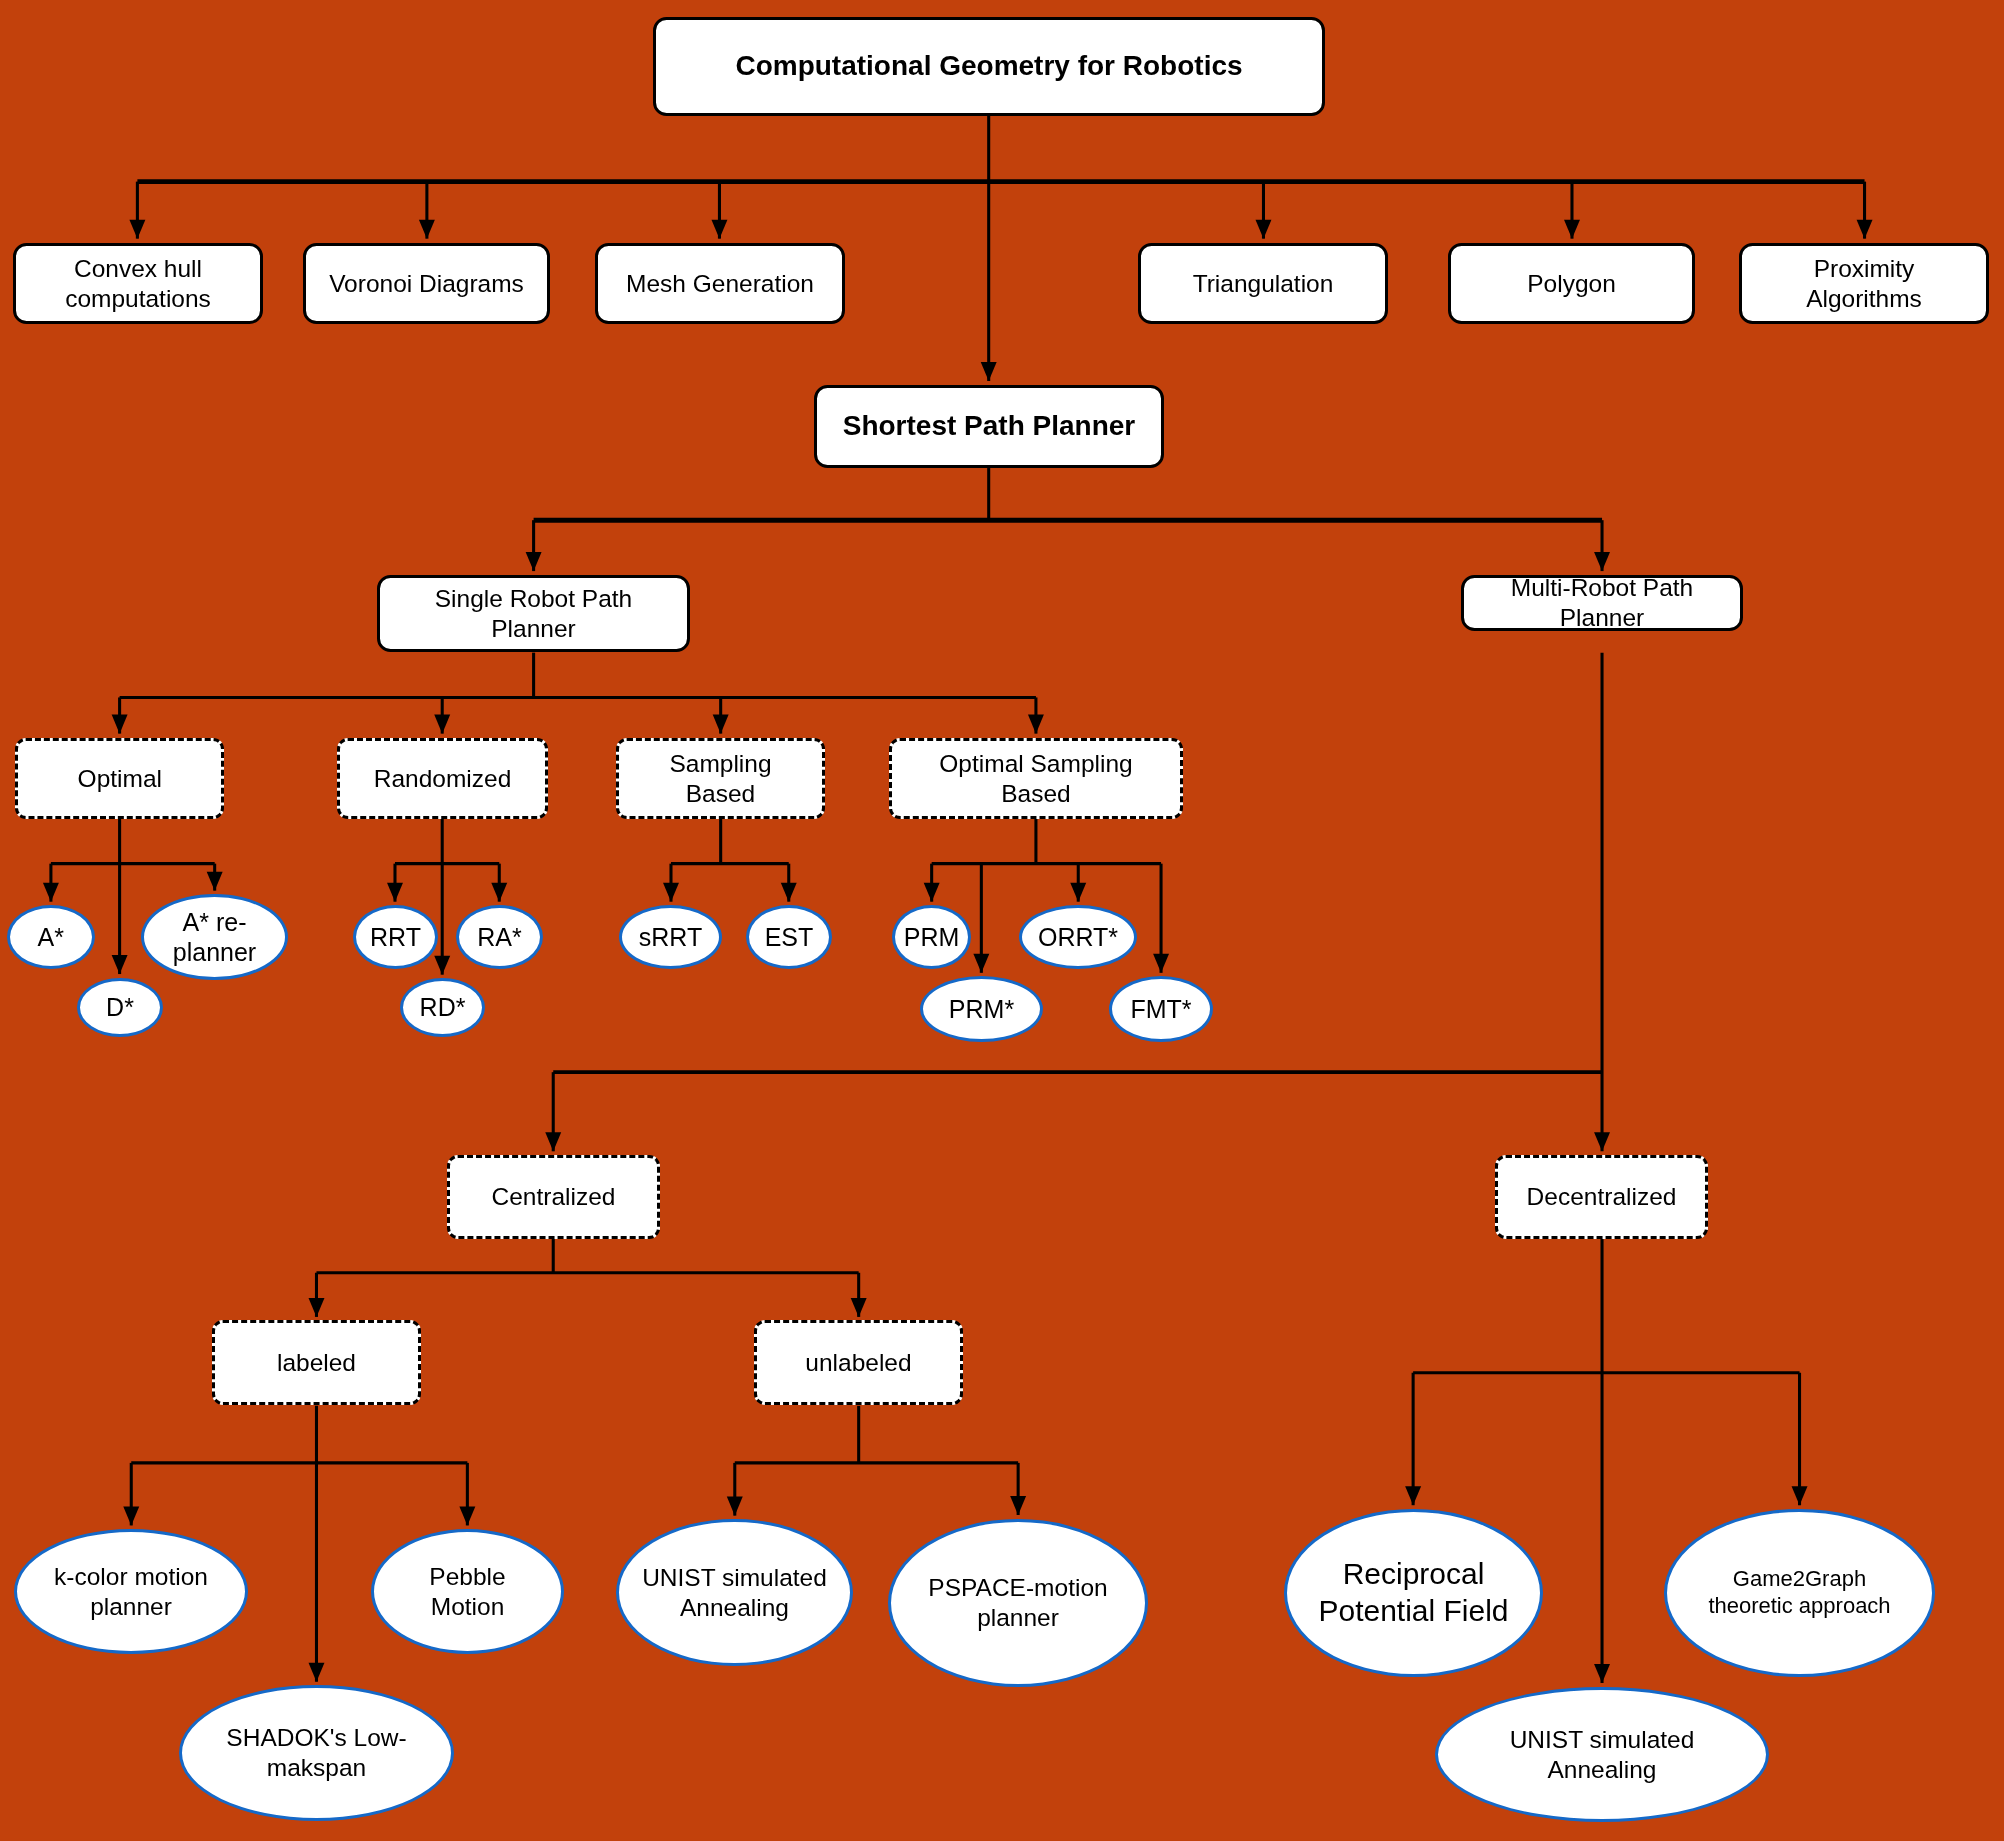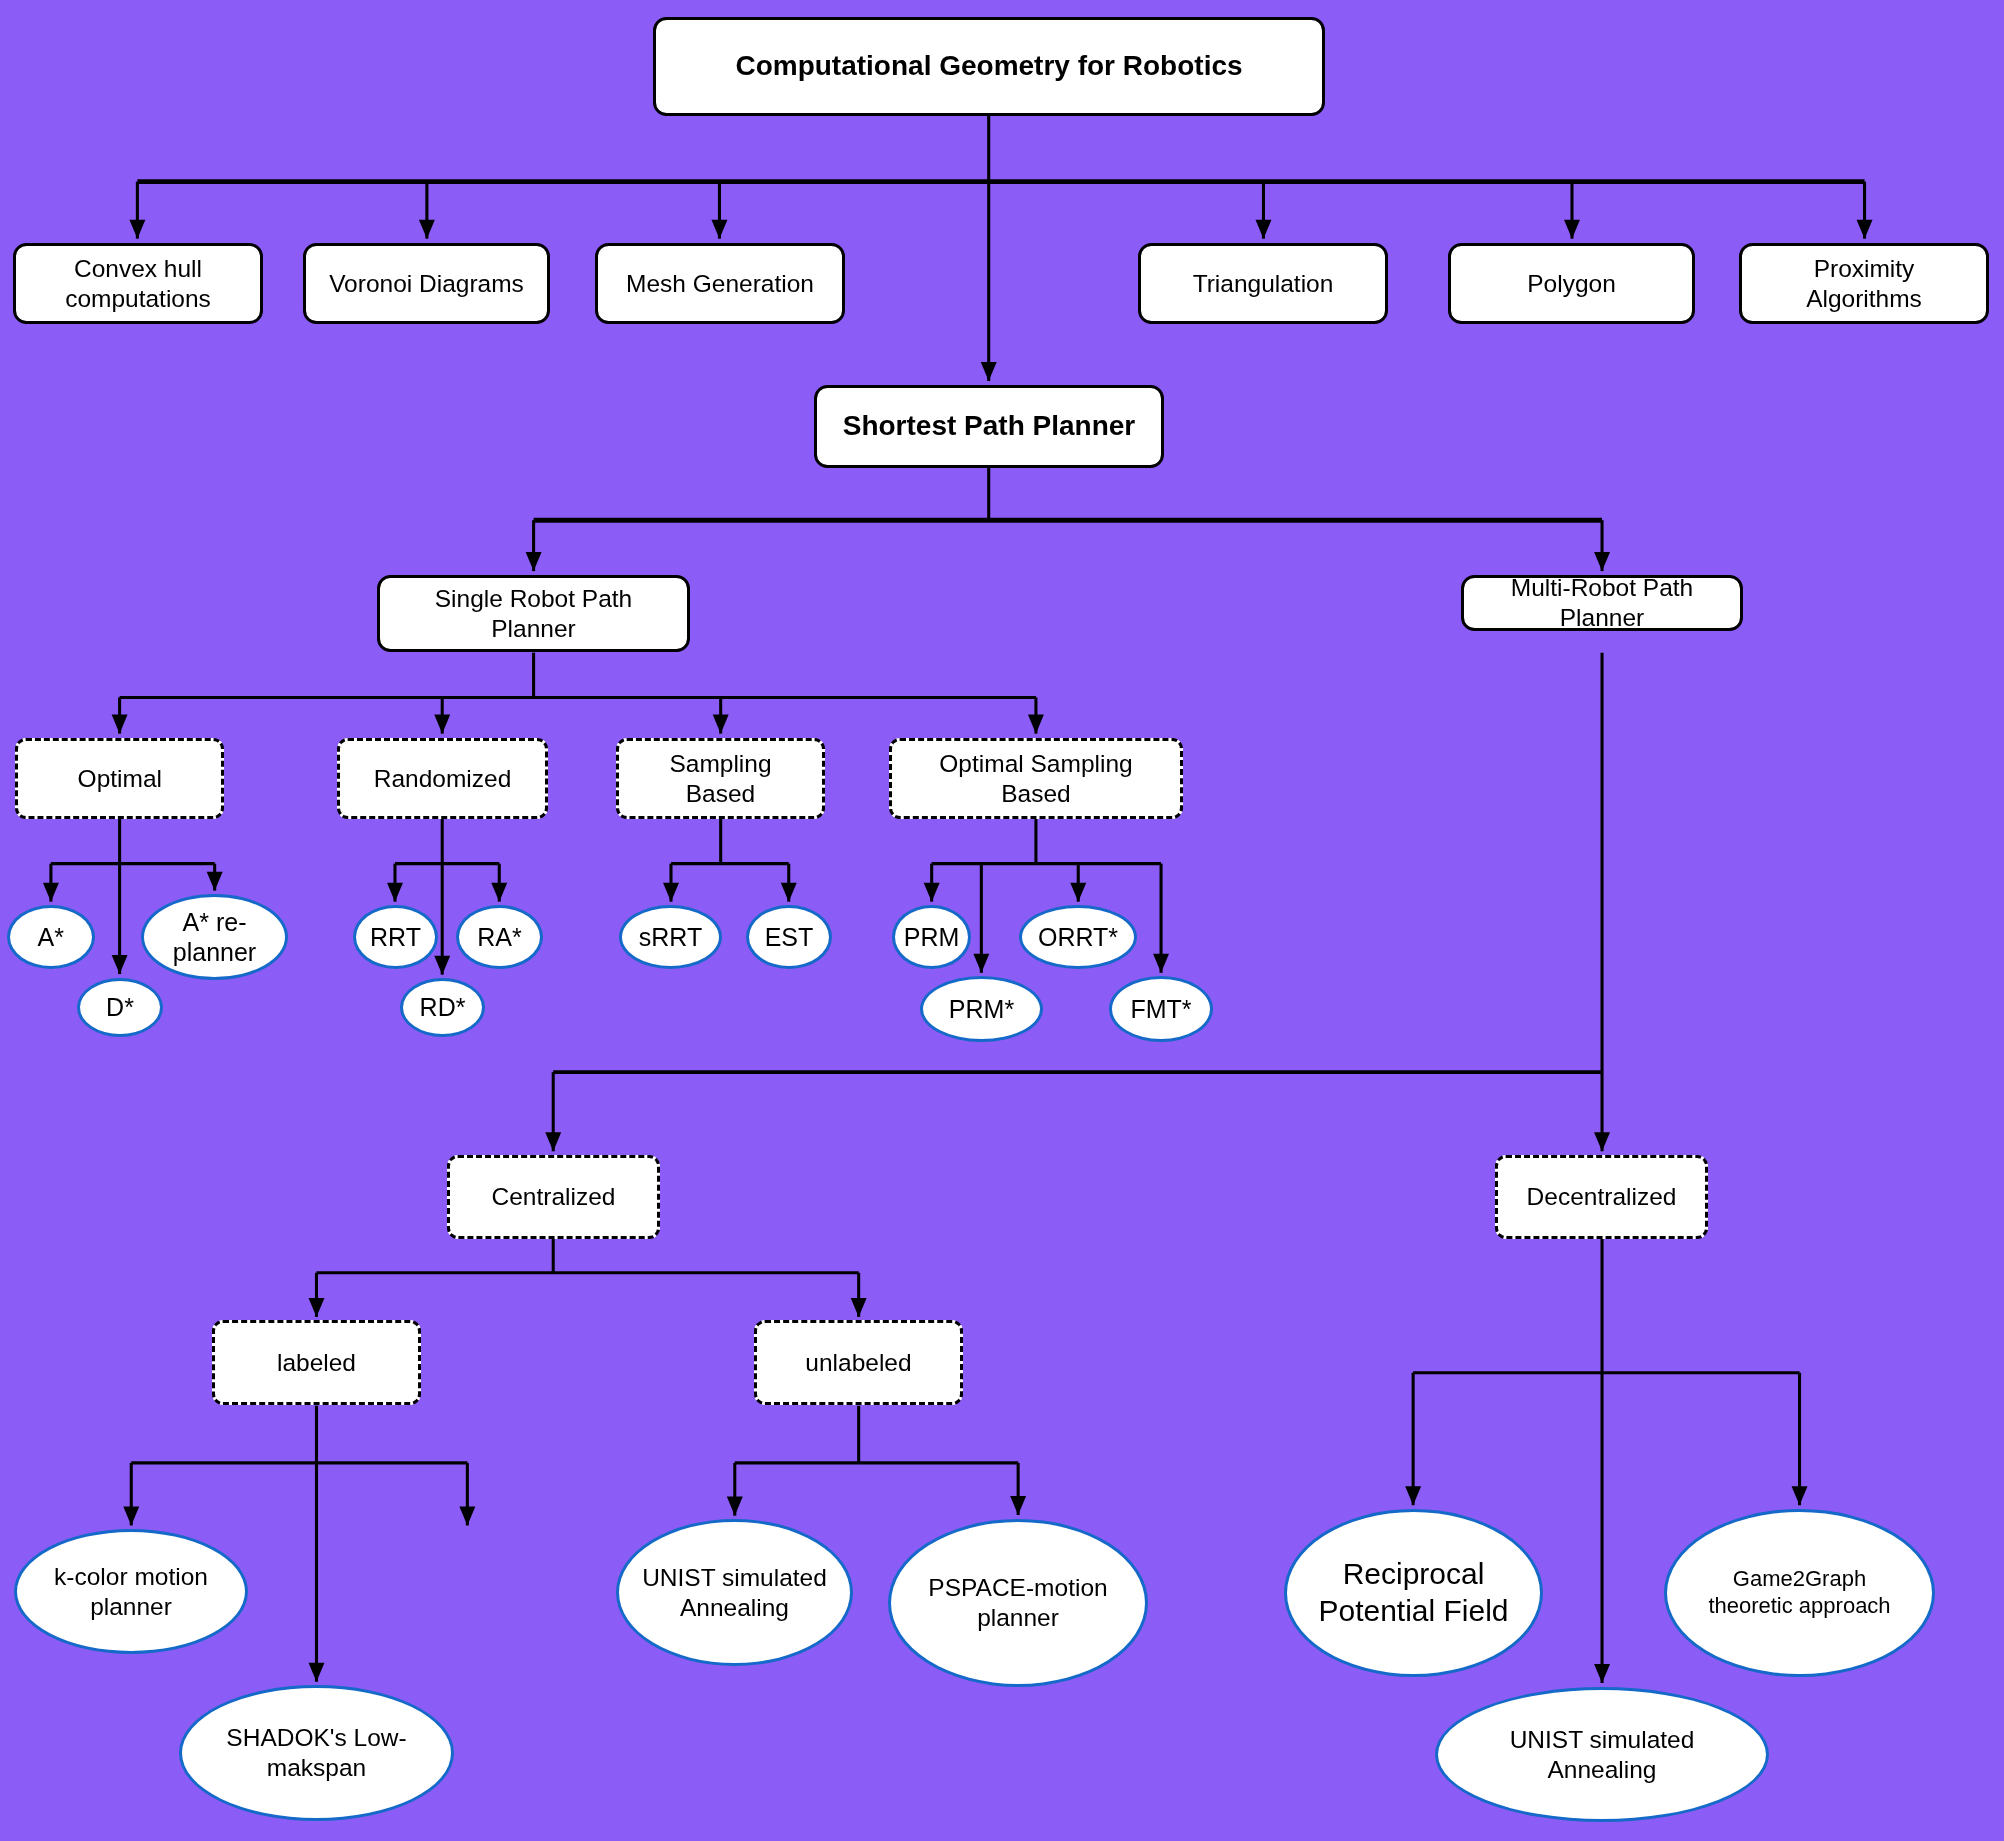--- a/index.html
+++ b/index.html
@@ -6,21 +6,21 @@
     margin: 0;
     padding: 0;
     background: #ffffff;
     font-family: "Liberation Sans", sans-serif;
     color: #000000;
   }
   #canvas {
     position: relative;
     width: 2005px;
     height: 1842px;
-    background: #8b5cf6;
+    background: #c2410c;
     overflow: hidden;
   }
   #edges {
     position: absolute;
     left: 0; top: 0;
     width: 2005px;
     height: 1842px;
     z-index: 0;
   }
   .node {
@@ -163,20 +163,21 @@
   <div class="node ellipse" style="left:920px; top:976px; width:123px; height:66px;">PRM*</div>
   <div class="node ellipse" style="left:1109px; top:976px; width:104px; height:66px;">FMT*</div>
 
   <div class="node dashed" style="left:447px;  top:1155px; width:213px; height:84px;">Centralized</div>
   <div class="node dashed" style="left:1495px; top:1155px; width:213px; height:84px;">Decentralized</div>
 
   <div class="node dashed" style="left:212px;  top:1320px; width:209px; height:85px;">labeled</div>
   <div class="node dashed" style="left:754px; top:1320px; width:209px; height:85px;">unlabeled</div>
 
   <div class="node ellipse pad-sm" style="left:14px;   top:1529px; width:234px; height:125px; font-size:24.5px;">k-color motion planner</div>
+  <div class="node ellipse pad-sm" style="left:371px;  top:1529px; width:193px; height:125px; font-size:24.5px;">Pebble Motion</div>
   <div class="node ellipse pad-sm" style="left:179px;  top:1685px; width:275px; height:136px; font-size:24.5px;">SHADOK's Low-makspan</div>
   <div class="node ellipse pad-sm" style="left:616px; top:1519px; width:237px; height:147px; font-size:24.5px;">UNIST simulated Annealing</div>
   <div class="node ellipse pad-sm" style="left:888px; top:1519px; width:260px; height:168px; font-size:24.5px;">PSPACE-motion planner</div>
   <div class="node ellipse pad-sm" style="left:1284px; top:1509px; width:259px; height:168px; font-size:30px;">Reciprocal Potential Field</div>
   <div class="node ellipse pad-sm" style="left:1664px; top:1509px; width:271px; height:168px; font-size:22px;">Game2Graph theoretic approach</div>
   <div class="node ellipse pad-lg" style="left:1435px; top:1687px; width:334px; height:135px; font-size:24.5px;">UNIST simulated Annealing</div>
 
 </div>
 
 

